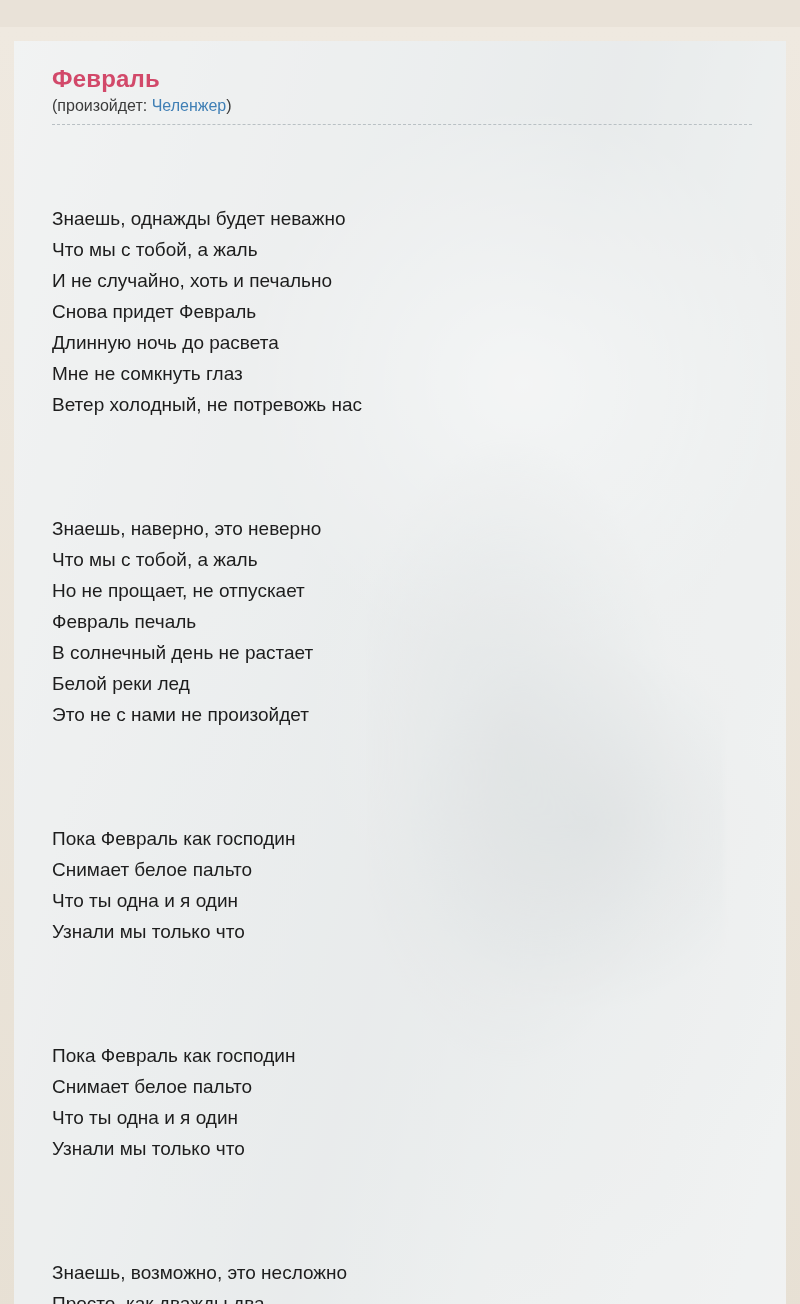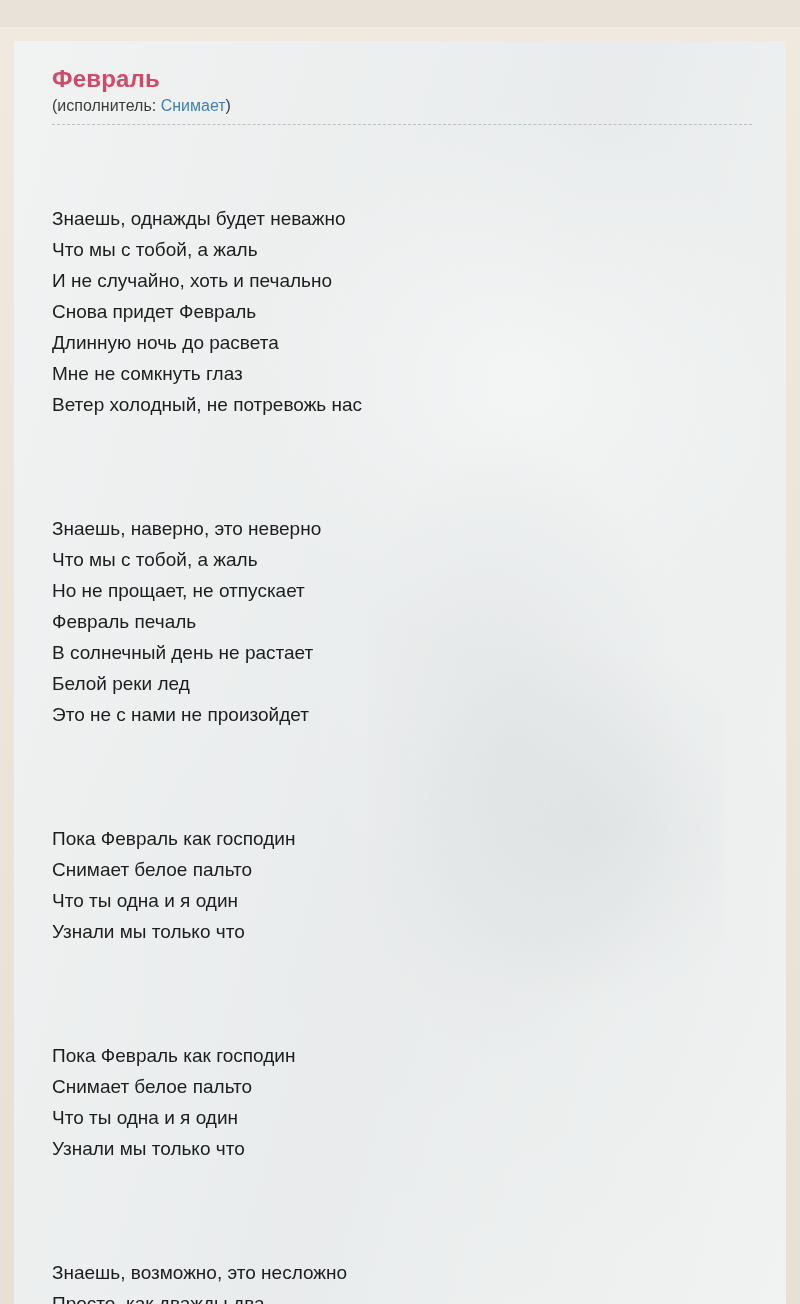--- a/index.html
+++ b/index.html
@@ -97,21 +97,21 @@
 
 <div class="page">
   <div class="card">
     <div class="bg-photo"></div>
     <div class="bg-veil"></div>
 
     <div class="content">
       <h1 class="title">Февраль</h1>
 
       <p class="subtitle">
-        <span>(исполнитель: </span><a class="artist-link" href="#">Снимает</a><span>)</span>
+        <span>(произойдет: </span><a class="artist-link" href="#">Челенжер</a><span>)</span>
       </p>
 
       <div class="lyrics">
         <p class="stanza">Знаешь, однажды будет неважно
 Что мы с тобой, а жаль
 И не случайно, хоть и печально
 Снова придет Февраль
 Длинную ночь до расвета
 Мне не сомкнуть глаз
 Ветер холодный, не потревожь нас</p>

